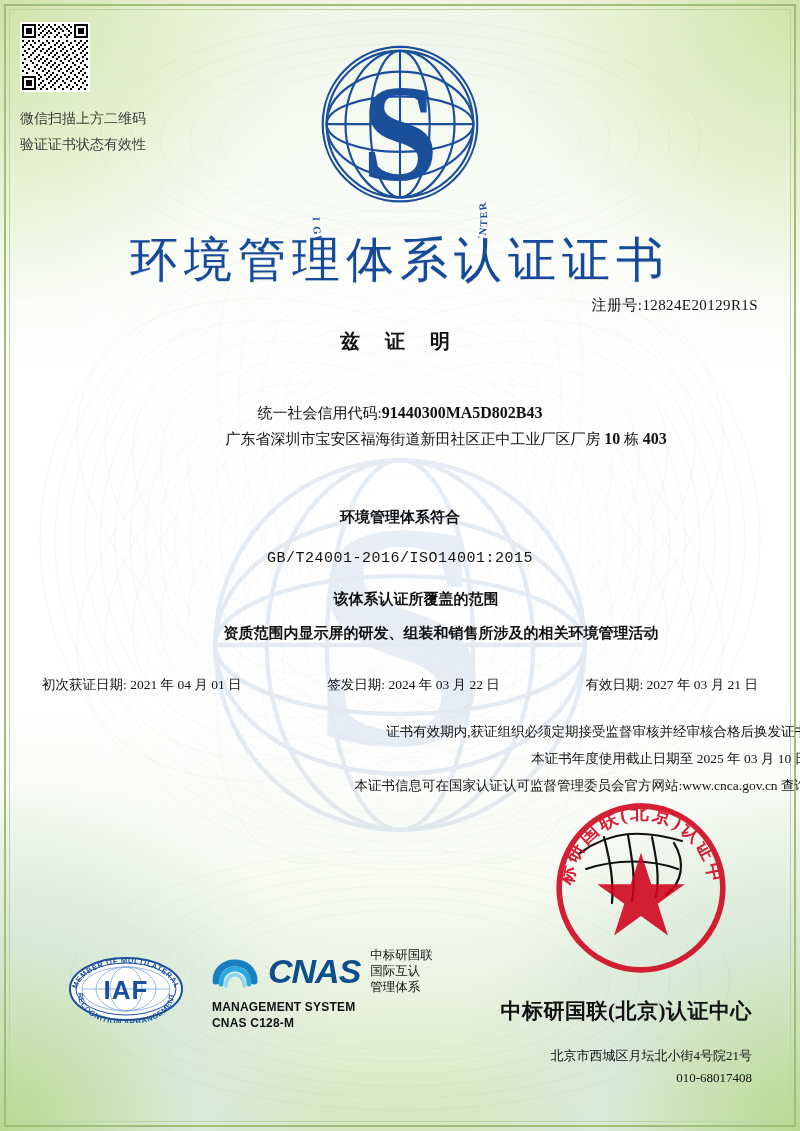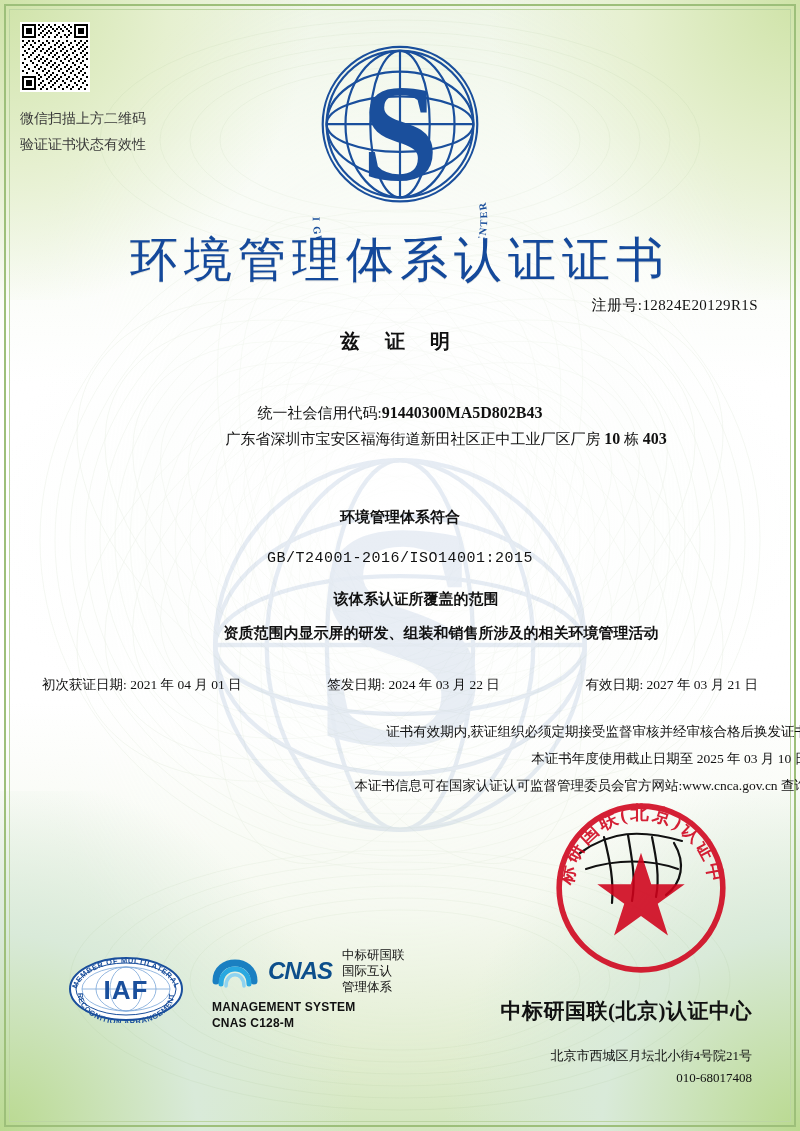--- a/index.html
+++ b/index.html
@@ -237,21 +237,21 @@
   }
   .cnas-top {
     display: flex;
     align-items: center;
     gap: 10px;
   }
   .cnas-word {
     font-family: "Liberation Sans", sans-serif;
     font-weight: 700;
     font-style: italic;
-    font-size: 24px;
+    font-size: 34px;
     color: #0d4f8b;
     letter-spacing: -1px;
     line-height: 1;
   }
   .cnas-cn {
     font-size: 12.5px;
     color: #111;
     line-height: 1.28;
     font-family: "Liberation Sans", sans-serif;
     white-space: nowrap;

